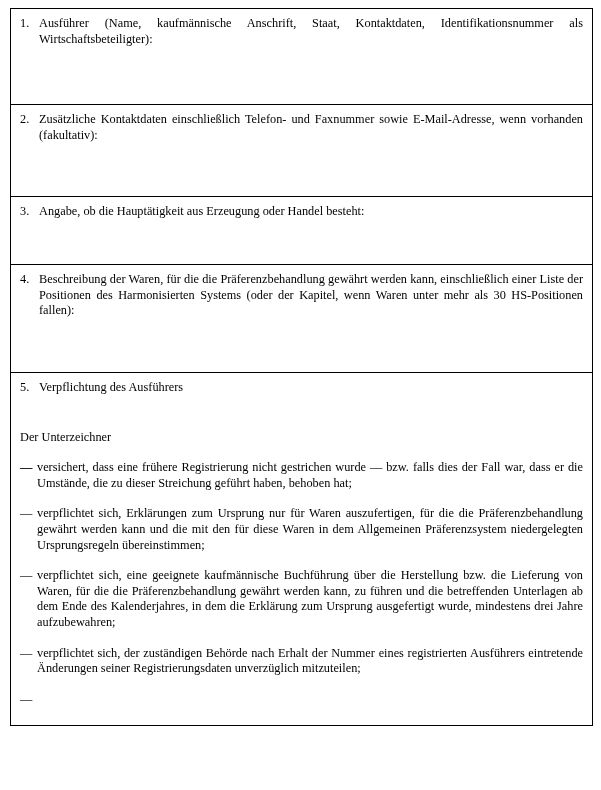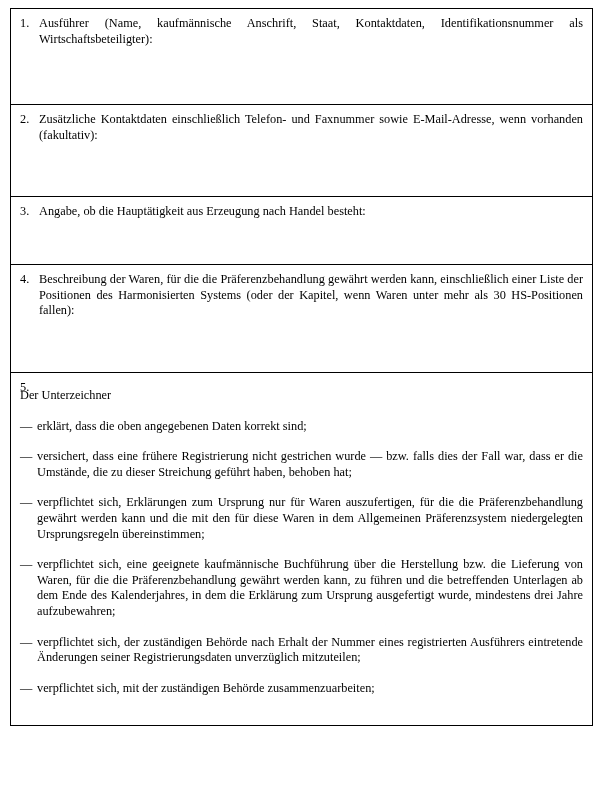--- a/index.html
+++ b/index.html
@@ -35,21 +35,21 @@
     border-bottom: none;
   }
   .box-1 { min-height: 96px; }
   .box-2 { min-height: 92px; }
   .box-3 { min-height: 68px; }
   .box-4 { min-height: 108px; }
   .box-5 { min-height: 352px; padding-bottom: 14px; }
   .subhead {
     font-size: 12.3px;
     line-height: 15.6px;
-    margin: 8px 0 0 0;
+    margin: 34px 0 0 0;
   }
   .dash-item {
     position: relative;
     margin: 15px 0 0 0;
     padding-left: 17px;
     font-size: 12.3px;
     line-height: 15.6px;
     text-align: justify;
   }
   .dash-item .dash {
@@ -86,41 +86,41 @@
     <div class="box box-2">
       <div class="num-head">
         <span class="n">2.</span>
         <span>Zusätzliche Kontaktdaten einschließlich Telefon- und Faxnummer sowie E-Mail-Adresse, wenn vorhanden (fakultativ):</span>
       </div>
     </div>
 
     <div class="box box-3">
       <div class="num-head">
         <span class="n">3.</span>
-        <span>Angabe, ob die Hauptätigkeit aus Erzeugung nach Handel besteht:</span>
+        <span>Angabe, ob die Hauptätigkeit aus Erzeugung oder Handel besteht:</span>
       </div>
     </div>
 
     <div class="box box-4">
       <div class="num-head">
         <span class="n">4.</span>
         <span>Beschreibung der Waren, für die die Präferenzbehandlung gewährt werden kann, einschließlich einer Liste der Positionen des Harmonisierten Systems (oder der Kapitel, wenn Waren unter mehr als 30 HS-Positionen fallen):</span>
       </div>
     </div>
 
     <div class="box box-5">
       <div class="num-head">
         <span class="n">5.</span>
+        <span>Verpflichtung des Ausführers</span>
       </div>
 
       <p class="subhead">Der Unterzeichner</p>
 
       <div class="dash-item">
         <span class="dash">—</span>
-        <span>erklärt, dass die oben angegebenen Daten korrekt sind;</span>
       </div>
 
       <div class="dash-item">
         <span class="dash">—</span>
         <span>versichert, dass eine frühere Registrierung nicht gestrichen wurde — bzw. falls dies der Fall war, dass er die Umstände, die zu dieser Streichung geführt haben, behoben hat;</span>
       </div>
 
       <div class="dash-item">
         <span class="dash">—</span>
         <span>verpflichtet sich, Erklärungen zum Ursprung nur für Waren auszufertigen, für die die Präferenzbehandlung gewährt werden kann und die mit den für diese Waren in dem Allgemeinen Präferenzsystem niedergelegten Ursprungsregeln übereinstimmen;</span>
@@ -131,18 +131,17 @@
         <span>verpflichtet sich, eine geeignete kaufmännische Buchführung über die Herstellung bzw. die Lieferung von Waren, für die die Präferenzbehandlung gewährt werden kann, zu führen und die betreffenden Unterlagen ab dem Ende des Kalenderjahres, in dem die Erklärung zum Ursprung ausgefertigt wurde, mindestens drei Jahre aufzubewahren;</span>
       </div>
 
       <div class="dash-item">
         <span class="dash">—</span>
         <span>verpflichtet sich, der zuständigen Behörde nach Erhalt der Nummer eines registrierten Ausführers eintretende Änderungen seiner Registrierungsdaten unverzüglich mitzuteilen;</span>
       </div>
 
       <div class="dash-item">
         <span class="dash">—</span>
-        <span>verpflichtet sich, mit der zuständigen Behörde zusammenzuarbeiten;</span>
       </div>
     </div>
 
   </div>
 </div>
 
 </body></html>

